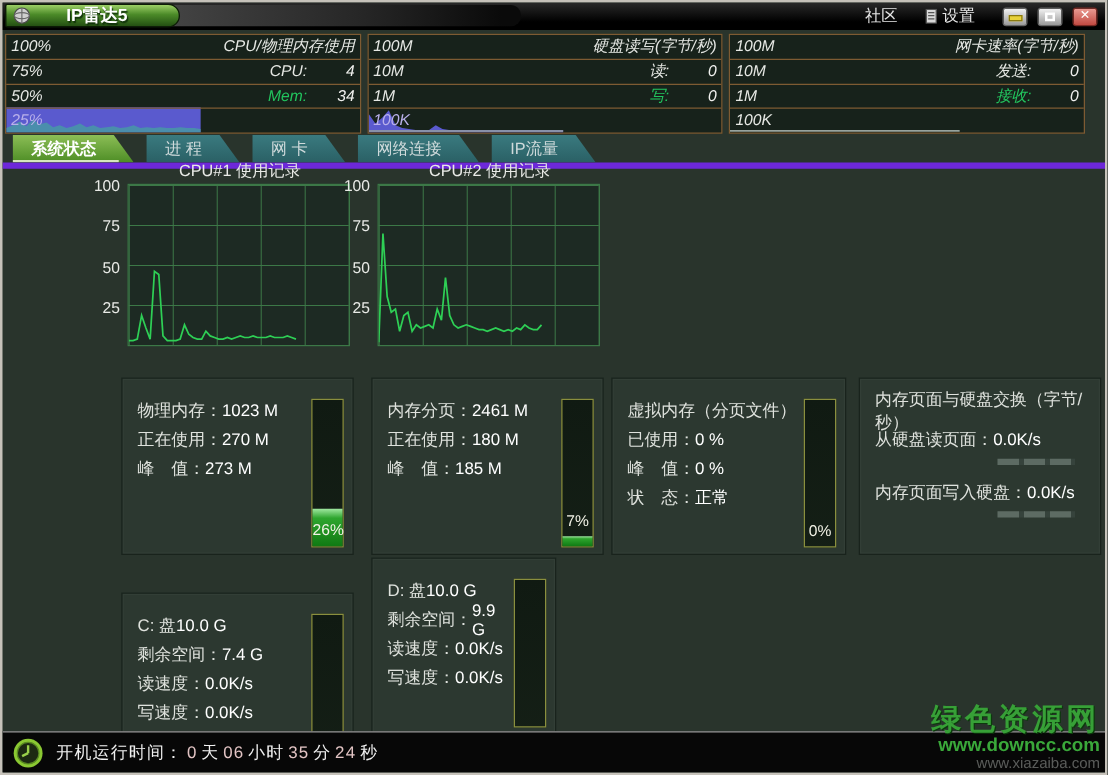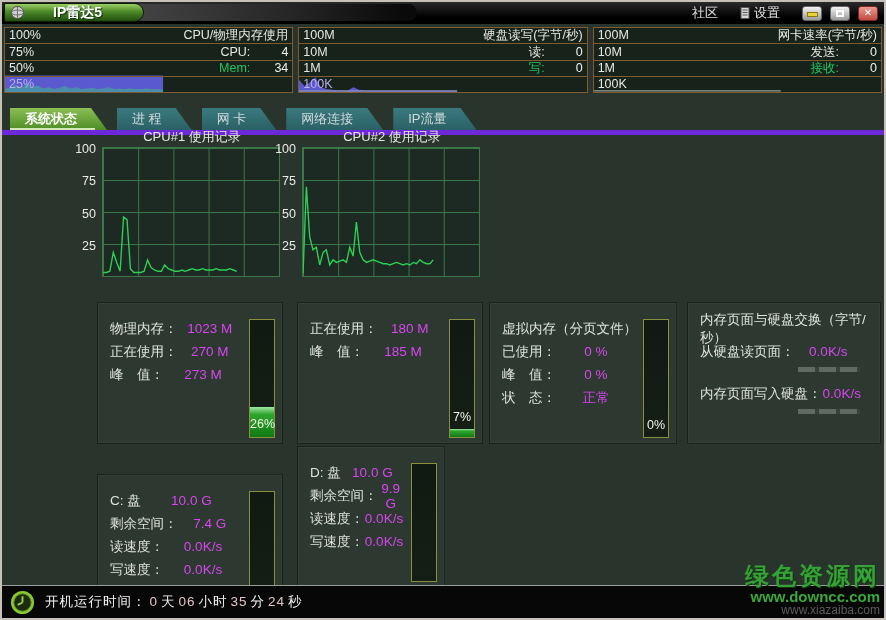--- a/index.html
+++ b/index.html
@@ -25,22 +25,22 @@
   .winbtns{display:flex;gap:8px;}
   .wbtn{width:20px;height:15px;border-radius:3px;border:1px solid #666;
         background:linear-gradient(180deg,#f2f2f2,#9a9a9a);
         display:flex;align-items:center;justify-content:center;box-sizing:border-box;}
   .wbtn.close{background:linear-gradient(180deg,#ea9a92,#c24a42);border-color:#7a2a24;
               color:#fff;font-size:10px;font-weight:bold;line-height:1;}
   .min-glyph{width:9px;height:3px;background:#e8d23a;border:1px solid #8a7a10;margin-top:3px;}
   .max-glyph{width:8px;height:7px;border:2px solid #fff;box-sizing:border-box;}
 
   
-  .toppanels{position:absolute;top:25px;left:2px;right:2px;height:66px;
-             display:flex;gap:5px;}
+  .toppanels{position:absolute;top:25px;left:2px;right:16px;height:80px;
+             display:flex;gap:5px;font-style:italic;}
   .tpanel{position:relative;flex:1;border:1px solid #7e5b33;background:#17221b;
           display:flex;flex-direction:column;box-sizing:border-box;}
   .mini{position:absolute;left:0;top:0;width:100%;height:100%;z-index:0;}
   .trow{position:relative;z-index:1;flex:1;display:flex;justify-content:space-between;
         align-items:center;padding:0 4px;border-bottom:1px solid #7e5b33;
         font-size:12.5px;color:#e6e8e4;line-height:1;}
   .trow.last{border-bottom:none;}
   .scale{white-space:nowrap;}
   .scale.overblue{color:#b9b0ea;}
   .metric{display:flex;gap:14px;}
@@ -69,21 +69,21 @@
         background-size:20% 100%,100% 25%;}
   .plot svg{position:absolute;left:0;top:0;width:100%;height:100%;}
   .ytick{position:absolute;width:34px;text-align:right;color:#e8eae6;font-size:12.5px;}
 
   
   .ipanel{position:absolute;background:#2c3830;border:1px solid #19231c;
           box-sizing:border-box;box-shadow:inset 0 0 0 1px rgba(255,255,255,0.03);}
   .irows{padding:14px 0 0 12px;}
   .irow{display:flex;height:23px;align-items:center;font-size:13.5px;color:#dfe2dd;}
   .ilbl{white-space:nowrap;}
-  .ival{flex:1;text-align:center;margin-right:40px;color:#d946ef;}
+  .ival{flex:1;text-align:left;margin-right:40px;color:#ffffff;}
   .ival.wide{margin-right:12px;}
   .ititle{font-size:13.5px;color:#dfe2dd;height:23px;display:flex;align-items:center;}
   .minibar{height:5px;width:62px;margin:4px 14px 10px auto;
            background:repeating-linear-gradient(90deg,#5d6b63 0 17px,#36433c 17px 21px);}
   .gauge{position:absolute;right:7px;top:16px;width:26px;height:119px;
          border:1px solid #8a8f3e;background:linear-gradient(180deg,#101a12,#16211787);
          background-color:#121c14;box-sizing:border-box;}
   .gfill{position:absolute;left:0;right:0;bottom:0;height:0;
          background:linear-gradient(180deg,#a0e8a0,#2ea52e 25%,#107a13);}
   .glabel{position:absolute;left:0;right:0;bottom:4px;text-align:center;
@@ -277,20 +277,24 @@
     </div>
     <div class="gauge">
       <div class="gfill" style="height: 26%;"></div>
         <span class="glabel" style="bottom: 6px; text-align: center;">26%</span>
     </div>
   </div>
 
   <div class="ipanel" style="left:295px;top:300px;width:186px;height:142px">
     <div class="irows">
       <div class="irow">
+          <span class="ilbl">内存分页：</span>
+          <span class="ival">2461 M</span>
+        </div>
+      <div class="irow">
           <span class="ilbl">正在使用：</span>
           <span class="ival">180 M</span>
         </div>
       <div class="irow">
           <span class="ilbl">峰　值：</span>
           <span class="ival">185 M</span>
         </div>
     </div>
     <div class="gauge">
       <div class="gfill" style="height: 7%;"></div>

